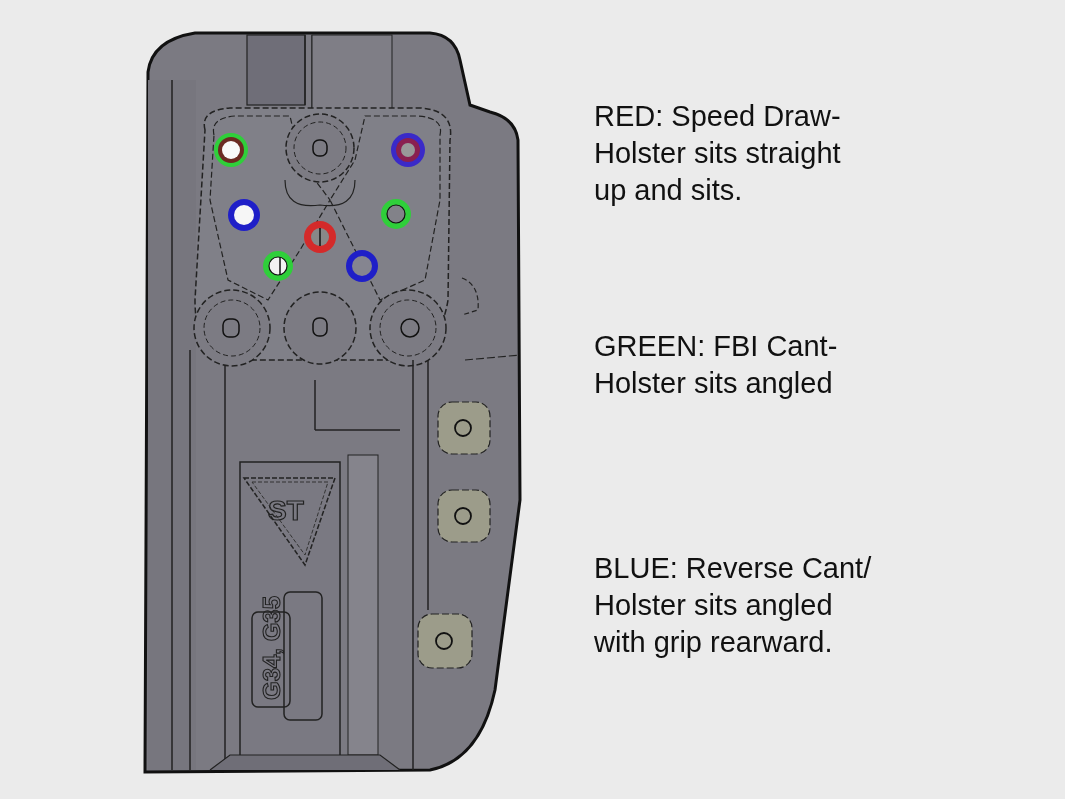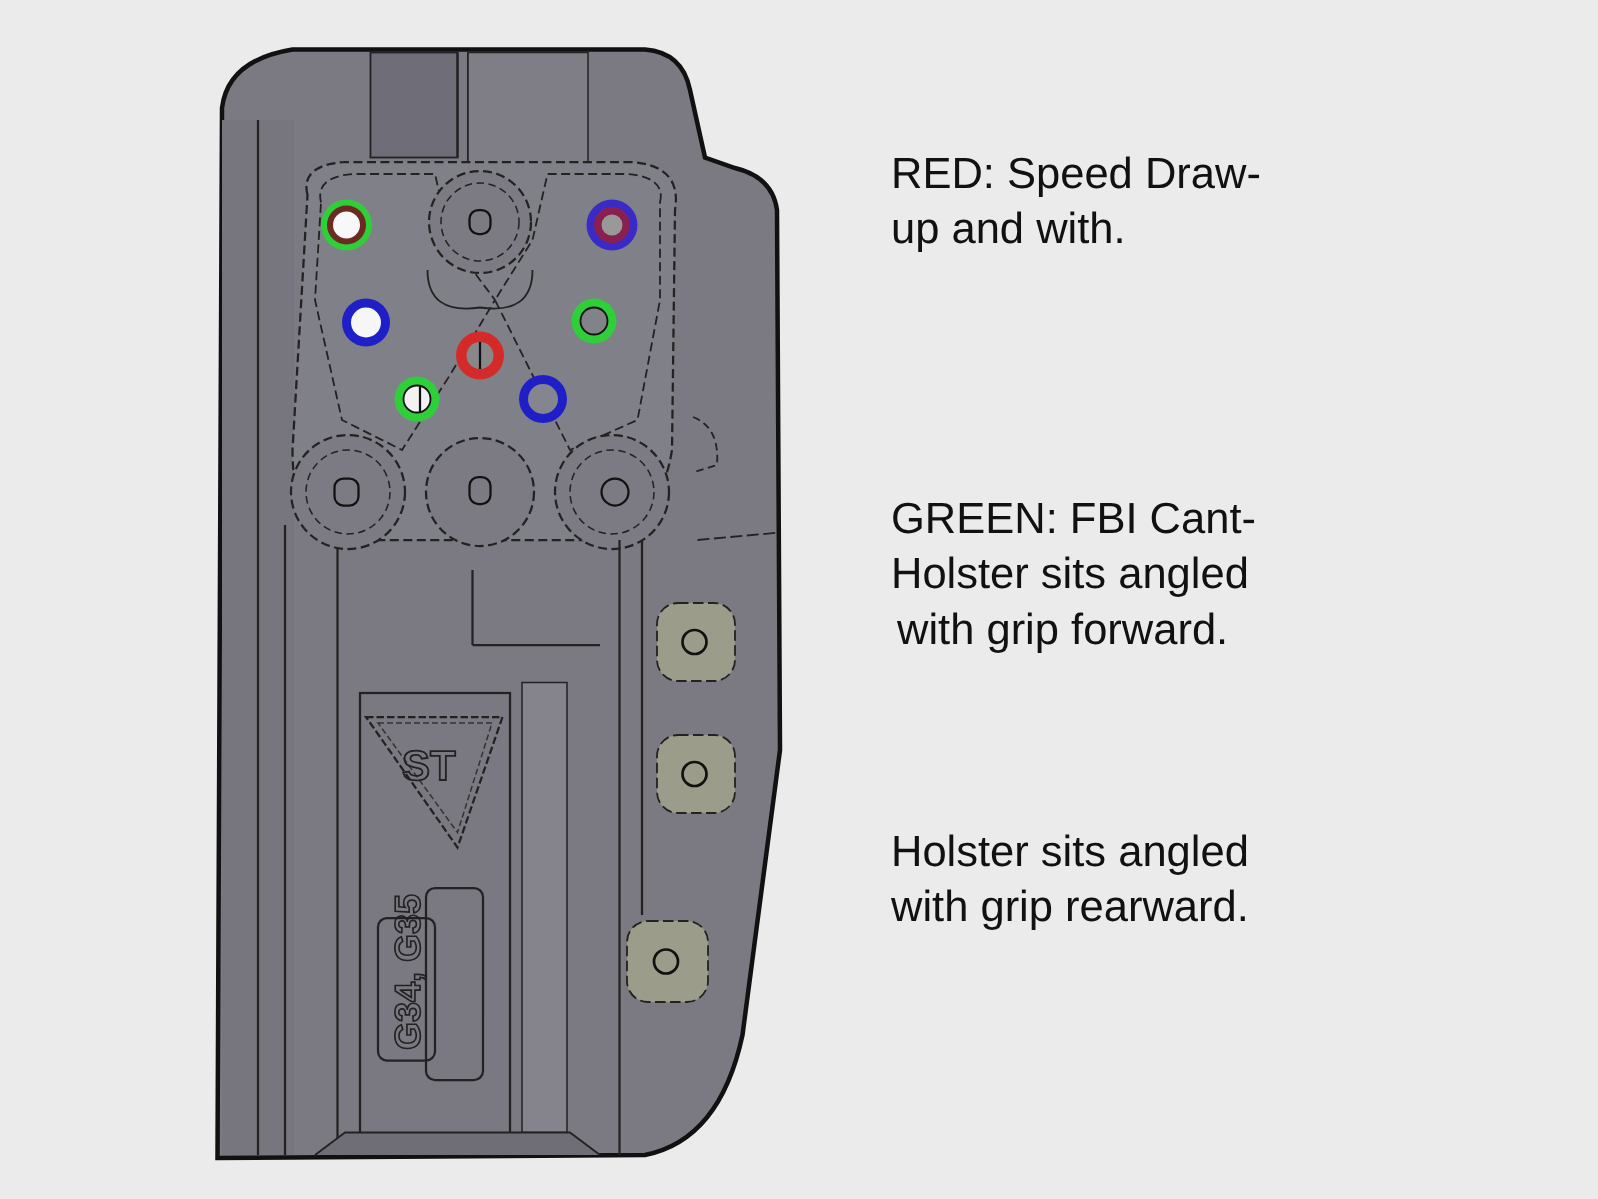--- a/index.html
+++ b/index.html
@@ -133,25 +133,26 @@
     </g>
     <g>
       <rect x="418" y="614" width="54" height="54" rx="14" fill="#9c9c8a" stroke="#222" stroke-width="1.2" stroke-dasharray="7 3"></rect>
       <circle cx="444" cy="641" r="8" fill="none" stroke="#111" stroke-width="1.8"></circle>
     </g>
   </g>
 </svg>
 
 <div class="legend-block" id="legend-red">
   <span class="line">RED: Speed Draw-</span>
-  <span class="line">up and with.</span>
+  <span class="line">Holster sits straight</span>
+  <span class="line">up and sits.</span>
 </div>
 
 <div class="legend-block" id="legend-green">
   <span class="line">GREEN: FBI Cant-</span>
   <span class="line">Holster sits angled</span>
-  <span class="line">with grip forward.</span>
 </div>
 
 <div class="legend-block" id="legend-blue">
+  <span class="line">BLUE: Reverse Cant/</span>
   <span class="line">Holster sits angled</span>
   <span class="line">with grip rearward.</span>
 </div>
 
 </body></html>

